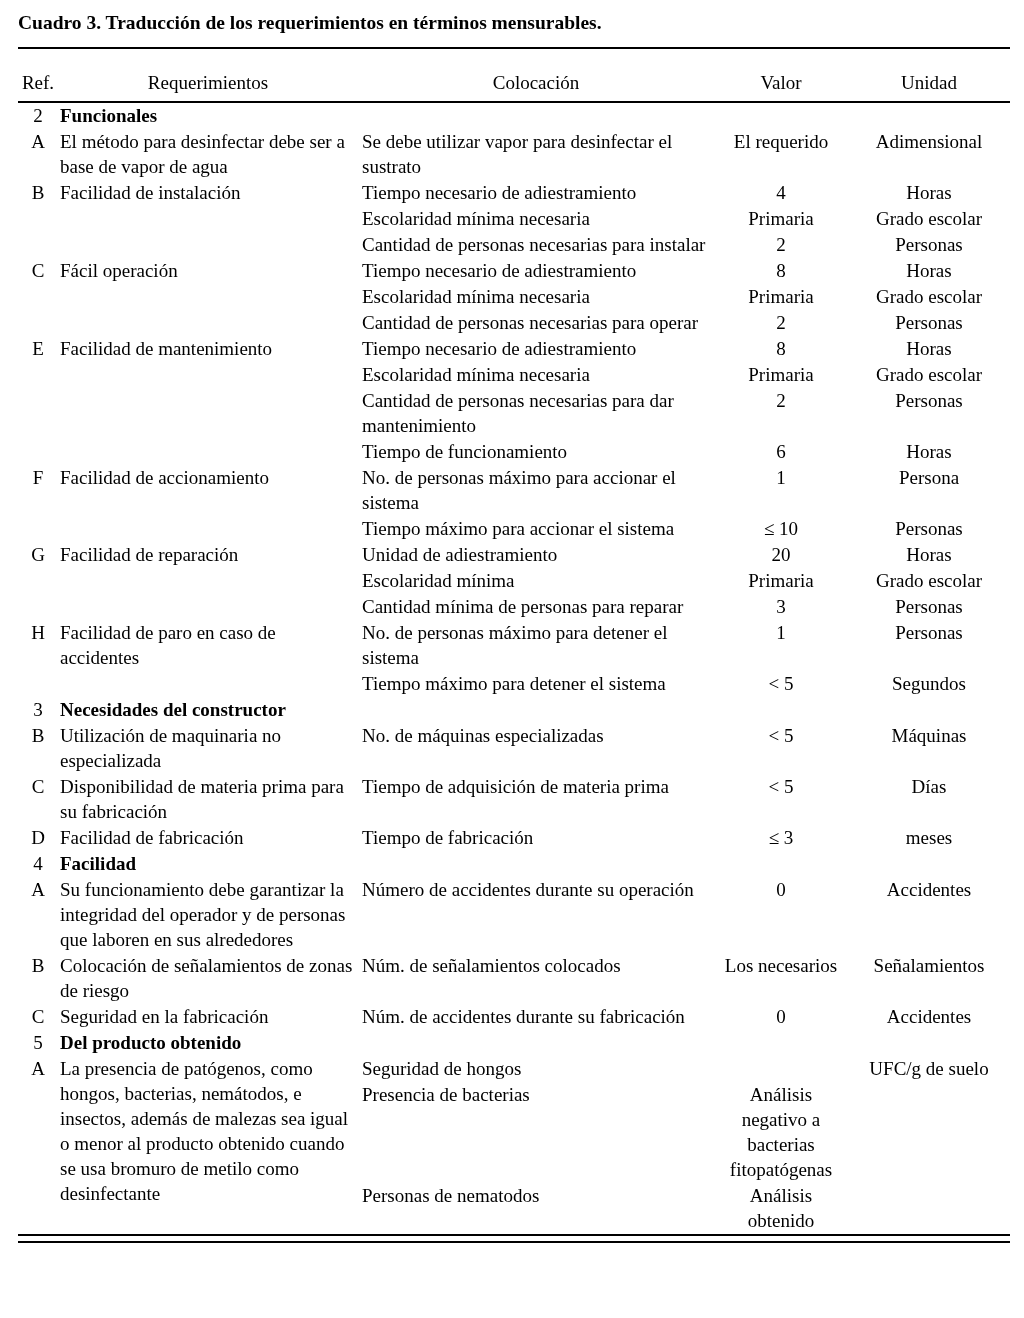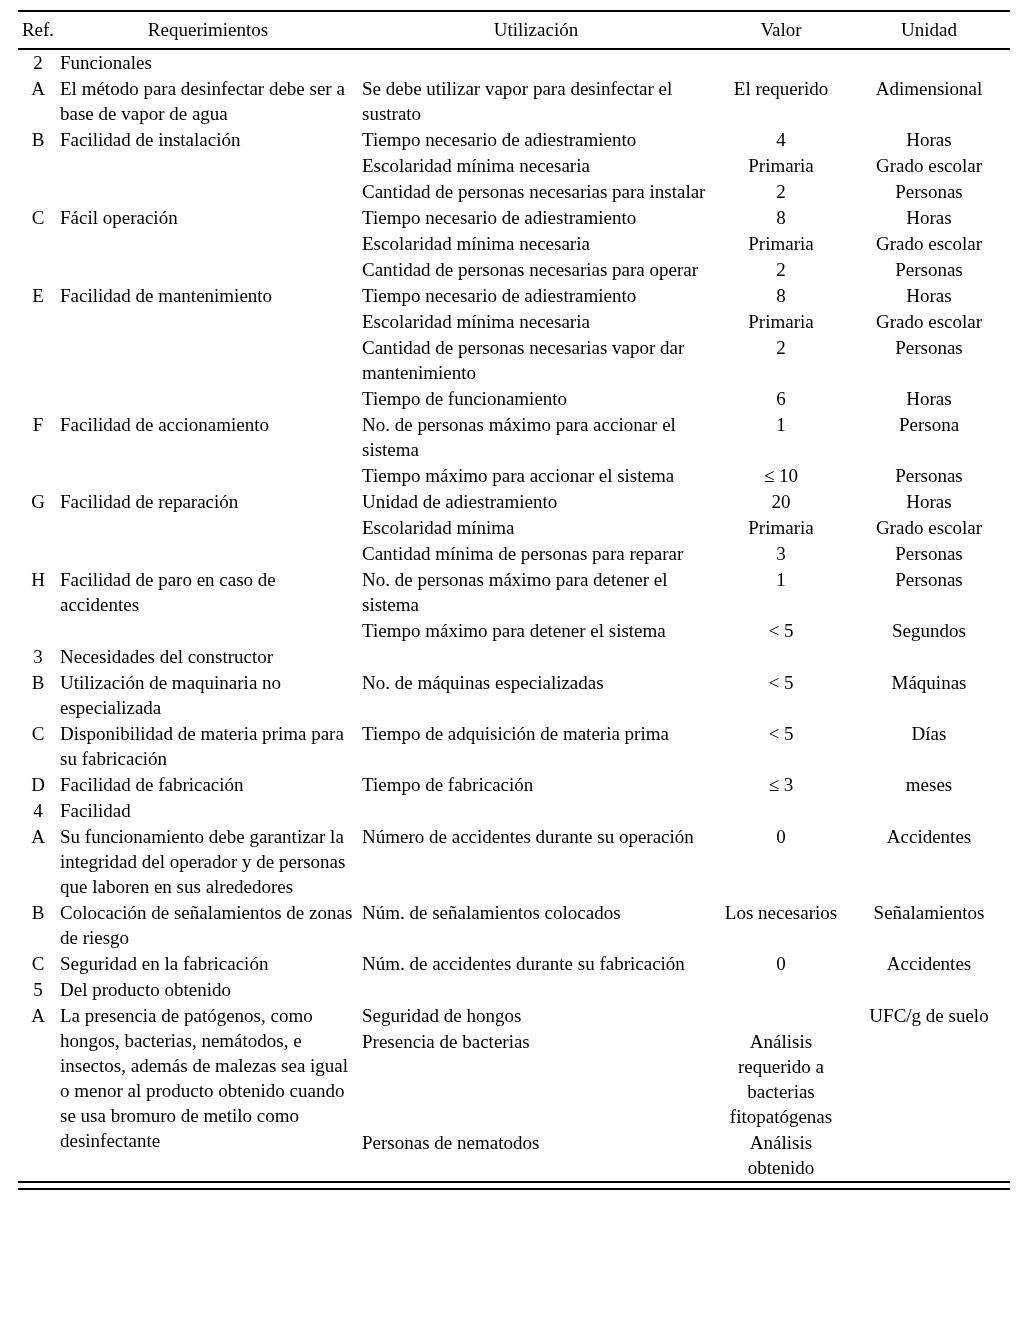--- a/index.html
+++ b/index.html
@@ -34,55 +34,56 @@
   col.c-trad   { width: 356px; }
   col.c-valor  { width: 134px; }
   col.c-unidad { width: 162px; }
   thead tr {
     border-top: 2.5px solid #000;
     border-bottom: 2px solid #000;
   }
   th {
     font-weight: normal;
     text-align: center;
-    padding: 5px 2px 6px 2px;
+    padding: 21px 2px 6px 2px;
     font-size: 19px;
   }
   td {
     vertical-align: top;
     padding: 0 4px 1px 4px;
   }
   td.ref { text-align: center; padding: 0 1px; }
   td.req { padding-left: 2px; }
   td.valor, td.unidad { text-align: center; }
-  tr.section td.req { font-weight: normal; }
+  tr.section td.req { font-weight: bold; }
   .bottom-rule {
     width: 992px; height: 0;
     border-top: 2.5px solid #000;
     margin-top: 5px;
   }
 </style>
 </head>
 <body>
 
 <div class="page">
+  <div class="title">Cuadro 3. Traducción de los requerimientos en términos mensurables.</div>
 
   <table class="reqs">
     <colgroup>
       <col class="c-ref">
       <col class="c-req">
       <col class="c-trad">
       <col class="c-valor">
       <col class="c-unidad">
     </colgroup>
     <thead>
       <tr>
         <th>Ref.</th>
         <th>Requerimientos</th>
-        <th>Utilización</th>
+        <th>Colocación</th>
         <th>Valor</th>
         <th>Unidad</th>
       </tr>
     </thead>
     <tbody>
         <tr class="section">
           <td class="ref">2</td>
           <td class="req">Funcionales</td>
           <td class="trad"></td>
           <td class="valor"></td>
@@ -147,21 +148,21 @@
         <tr>
           <td class="ref"></td>
           <td class="req"></td>
           <td class="trad">Escolaridad mínima necesaria</td>
           <td class="valor">Primaria</td>
           <td class="unidad">Grado escolar</td>
         </tr>
         <tr>
           <td class="ref"></td>
           <td class="req"></td>
-          <td class="trad">Cantidad de personas necesarias vapor dar mantenimiento</td>
+          <td class="trad">Cantidad de personas necesarias para dar mantenimiento</td>
           <td class="valor">2</td>
           <td class="unidad">Personas</td>
         </tr>
         <tr>
           <td class="ref"></td>
           <td class="req"></td>
           <td class="trad">Tiempo de funcionamiento</td>
           <td class="valor">6</td>
           <td class="unidad">Horas</td>
         </tr>
@@ -279,21 +280,21 @@
         </tr>
         <tr>
           <td class="ref" rowspan="3">A</td>
           <td class="req" rowspan="3">La presencia de patógenos, como hongos, bacterias, nemátodos, e insectos, además de malezas sea igual o menor al producto obtenido cuando se usa bromuro de metilo como desinfectante</td>
           <td class="trad">Seguridad de hongos</td>
           <td class="valor"></td>
           <td class="unidad">UFC/g de suelo</td>
         </tr>
         <tr>
           <td class="trad">Presencia de bacterias</td>
-          <td class="valor">Análisis requerido a bacterias fitopatógenas</td>
+          <td class="valor">Análisis negativo a bacterias fitopatógenas</td>
           <td class="unidad"></td>
         </tr>
         <tr>
           <td class="trad">Personas de nematodos</td>
           <td class="valor">Análisis obtenido</td>
           <td class="unidad"></td>
         </tr>
       </tbody>
   </table>
 

